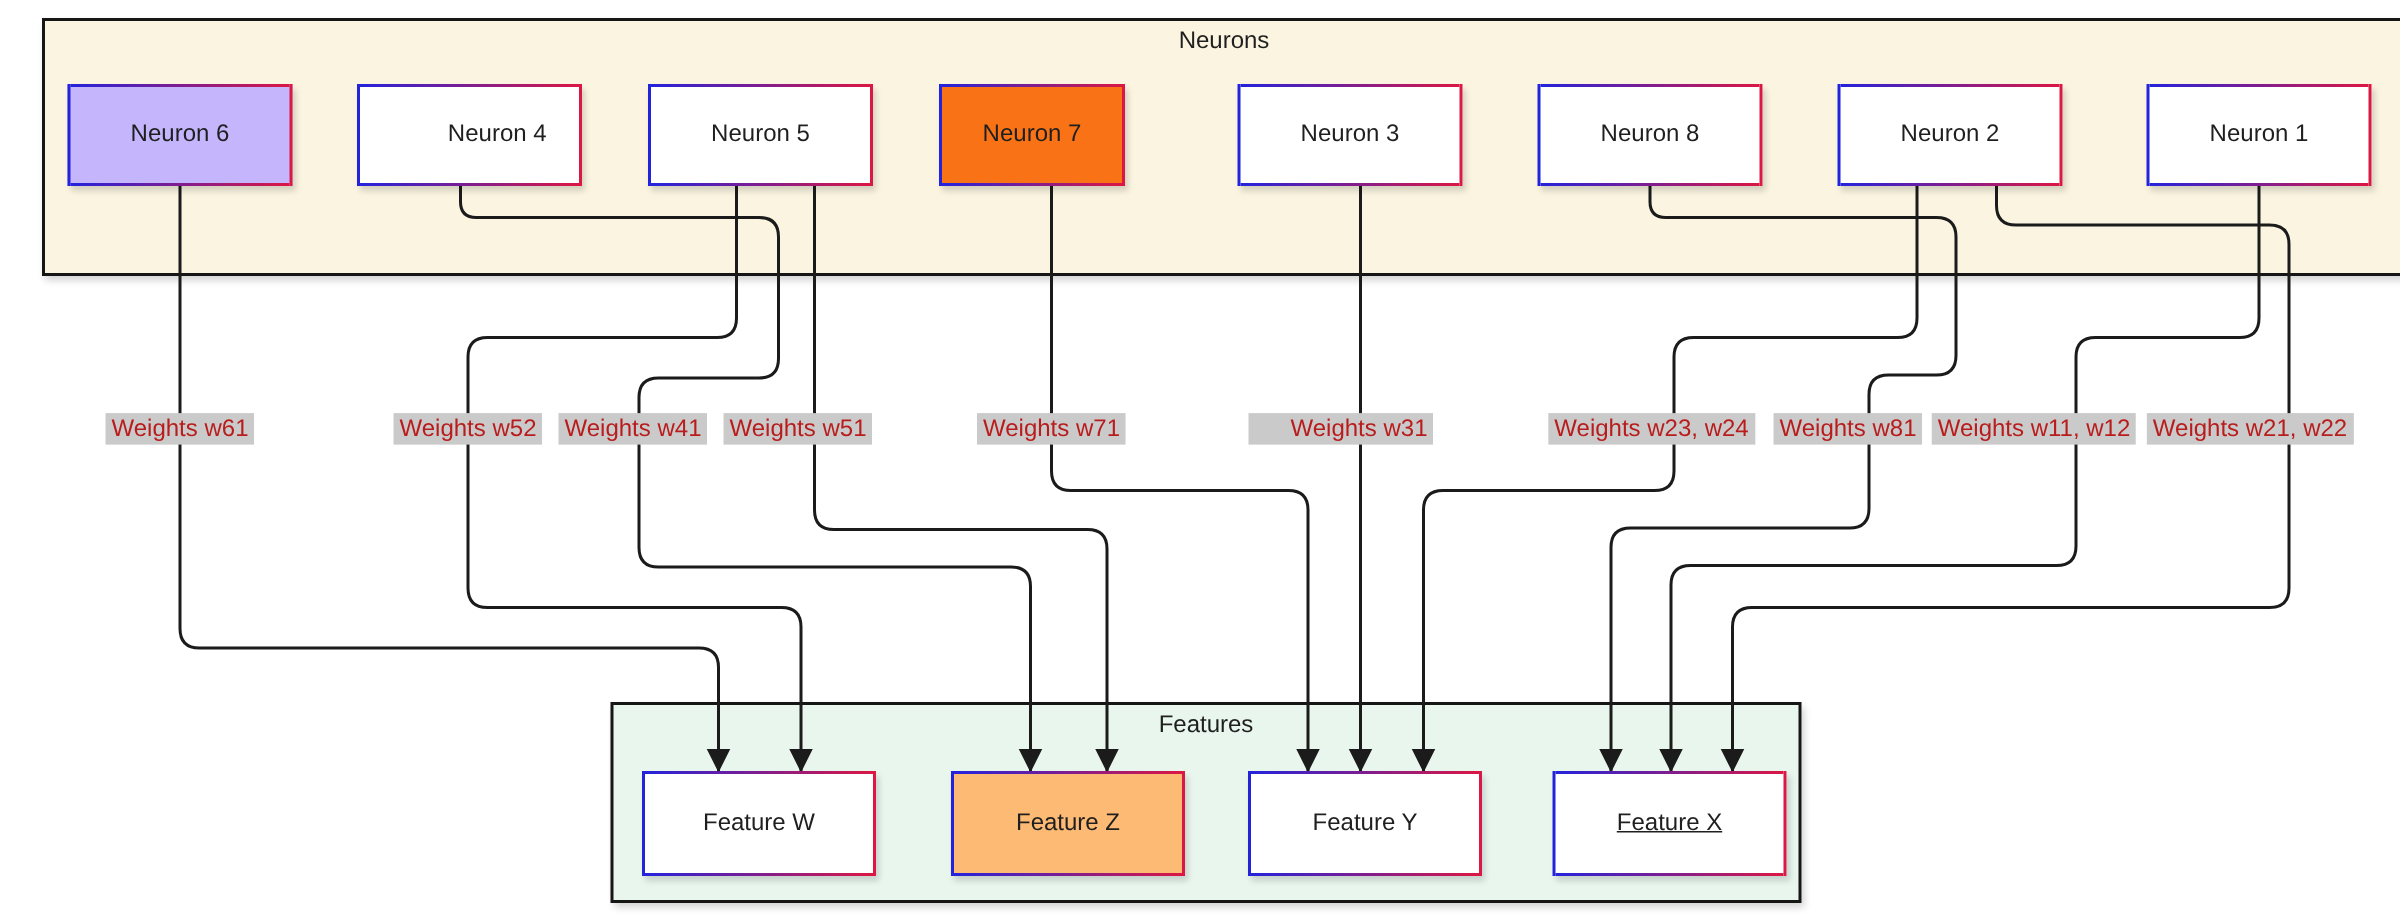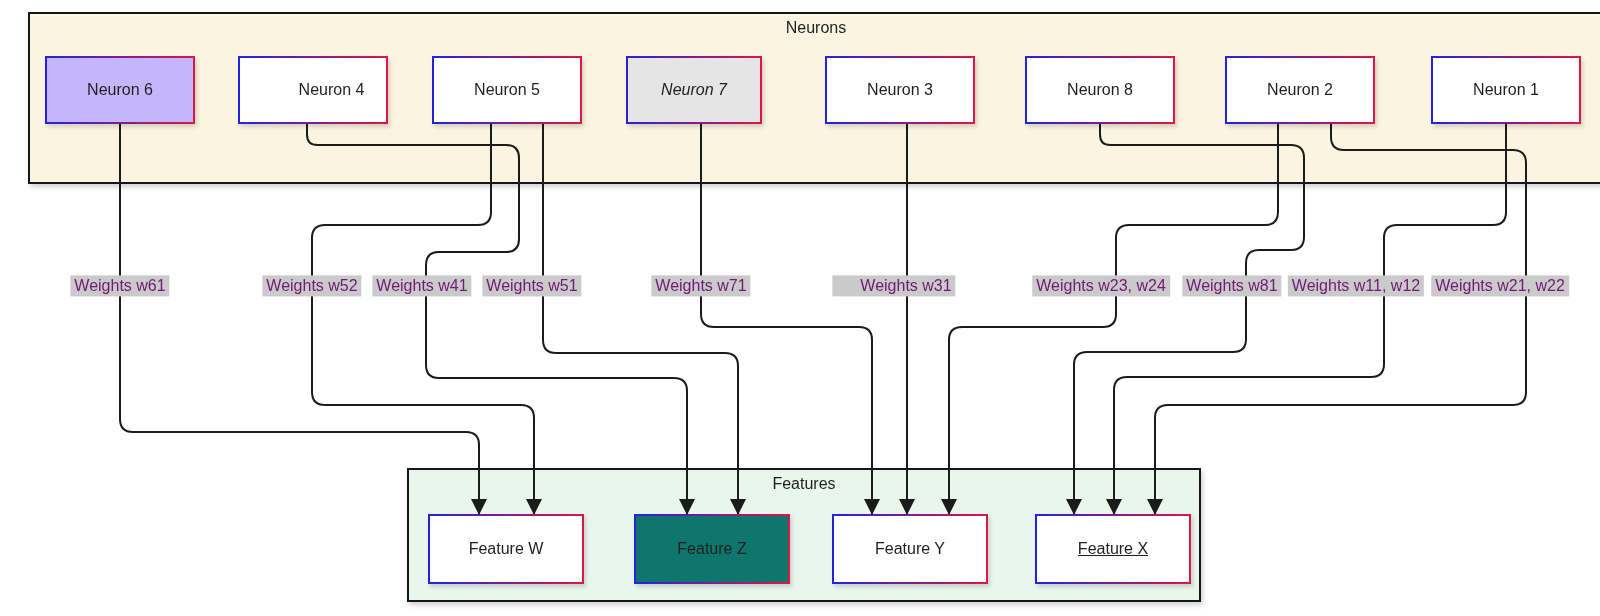--- a/index.html
+++ b/index.html
@@ -19,21 +19,21 @@
   }
   .node {
     position:absolute; box-sizing:border-box;
     display:flex; align-items:center; justify-content:center;
     font-size:16px; color:#1f1f1f;
     border:2px solid transparent;
     box-shadow:2px 3px 4px rgba(0,0,0,0.15);
   }
   .edge-label {
     position:absolute; transform:translate(-50%,-50%);
-    font-size:16px; color:#701a75;
+    font-size:16px; color:#b91c1c;
     padding:1px 4px; white-space:nowrap; line-height:1.2;
   }
   #edge-layer { position:absolute; left:0; top:0; width:1600px; height:616px; }
   path.edge { fill:none; stroke-width:2px; }
 </style>
 </head>
 <body>
 
 <div id="diagram">
 
@@ -62,27 +62,27 @@
         <path class="edge" d="M1084,124 L1084,134.5 Q1084,145 1094.5,145 L1275,145 Q1288,145 1288,158 L1288,237 Q1288,250 1275,250 L1243,250 Q1230,250 1230,263 L1230,339 Q1230,352 1217,352 L1071,352 Q1058,352 1058,365 L1058,514" stroke="#1b1b1b" marker-end="url(#arrowhead)"></path>
         <path class="edge" d="M1490,124 L1490,212 Q1490,225 1477,225 L1381,225 Q1368,225 1368,238 L1368,364 Q1368,377 1355,377 L1111,377 Q1098,377 1098,390 L1098,514" stroke="#1b1b1b" marker-end="url(#arrowhead)"></path>
         <path class="edge" d="M1315,124 L1315,137 Q1315,150 1328,150 L1497,150 Q1510,150 1510,163 L1510,392 Q1510,405 1497,405 L1152,405 Q1139,405 1139,418 L1139,514" stroke="#1b1b1b" marker-end="url(#arrowhead)"></path>
       </g>
   </svg>
 
   <div id="nodes-layer">
       <div class="node" style="left: 29px; top: 56px; width: 150px; height: 68px; background: #c4b5fd; border-image: linear-gradient(90deg, rgb(35, 35, 220), rgb(220, 23, 67)) 1 / 1 / 0 stretch;">Neuron 6</div>
       <div class="node" style="left: 222px; top: 56px; width: 150px; height: 68px; background: rgb(255, 255, 255); border-image: linear-gradient(90deg, rgb(35, 35, 220), rgb(220, 23, 67)) 1 / 1 / 0 stretch; padding-left: 37px;">Neuron 4</div>
       <div class="node" style="left: 416px; top: 56px; width: 150px; height: 68px; background: rgb(255, 255, 255); border-image: linear-gradient(90deg, rgb(35, 35, 220), rgb(220, 23, 67)) 1 / 1 / 0 stretch;">Neuron 5</div>
-      <div class="node" style="left: 610px; top: 56px; width: 136px; height: 68px; background: #e5e5e5; border-image: linear-gradient(90deg, rgb(35, 35, 220), rgb(220, 23, 67)) 1 / 1 / 0 stretch; font-style: italic;">Neuron 7</div>
+      <div class="node" style="left: 610px; top: 56px; width: 124px; height: 68px; background: #f97316; border-image: linear-gradient(90deg, rgb(35, 35, 220), rgb(220, 23, 67)) 1 / 1 / 0 stretch;">Neuron 7</div>
       <div class="node" style="left: 809px; top: 56px; width: 150px; height: 68px; background: rgb(255, 255, 255); border-image: linear-gradient(90deg, rgb(35, 35, 220), rgb(220, 23, 67)) 1 / 1 / 0 stretch;">Neuron 3</div>
       <div class="node" style="left: 1009px; top: 56px; width: 150px; height: 68px; background: rgb(255, 255, 255); border-image: linear-gradient(90deg, rgb(35, 35, 220), rgb(220, 23, 67)) 1 / 1 / 0 stretch;">Neuron 8</div>
       <div class="node" style="left: 1209px; top: 56px; width: 150px; height: 68px; background: rgb(255, 255, 255); border-image: linear-gradient(90deg, rgb(35, 35, 220), rgb(220, 23, 67)) 1 / 1 / 0 stretch;">Neuron 2</div>
       <div class="node" style="left: 1415px; top: 56px; width: 150px; height: 68px; background: rgb(255, 255, 255); border-image: linear-gradient(90deg, rgb(35, 35, 220), rgb(220, 23, 67)) 1 / 1 / 0 stretch;">Neuron 1</div>
       <div class="node" style="left: 412px; top: 514px; width: 156px; height: 70px; background: rgb(255, 255, 255); border-image: linear-gradient(90deg, rgb(35, 35, 220), rgb(220, 23, 67)) 1 / 1 / 0 stretch;">Feature W</div>
-      <div class="node" style="left: 618px; top: 514px; width: 156px; height: 70px; background: #0f766e; border-image: linear-gradient(90deg, rgb(35, 35, 220), rgb(220, 23, 67)) 1 / 1 / 0 stretch;">Feature Z</div>
+      <div class="node" style="left: 618px; top: 514px; width: 156px; height: 70px; background: #fdba74; border-image: linear-gradient(90deg, rgb(35, 35, 220), rgb(220, 23, 67)) 1 / 1 / 0 stretch;">Feature Z</div>
       <div class="node" style="left: 816px; top: 514px; width: 156px; height: 70px; background: rgb(255, 255, 255); border-image: linear-gradient(90deg, rgb(35, 35, 220), rgb(220, 23, 67)) 1 / 1 / 0 stretch;">Feature Y</div>
       <div class="node" style="left: 1019px; top: 514px; width: 156px; height: 70px; background: rgb(255, 255, 255); border-image: linear-gradient(90deg, rgb(35, 35, 220), rgb(220, 23, 67)) 1 / 1 / 0 stretch; text-decoration: underline;">Feature X</div>
     </div>
   <div id="edge-labels-layer">
       <div class="edge-label" style="left: 104px; top: 286px; background: rgb(202, 202, 202);">Weights w61</div>
       <div class="edge-label" style="left: 296px; top: 286px; background: rgb(202, 202, 202);">Weights w52</div>
       <div class="edge-label" style="left: 406px; top: 286px; background: rgb(202, 202, 202);">Weights w41</div>
       <div class="edge-label" style="left: 516px; top: 286px; background: rgb(202, 202, 202);">Weights w51</div>
       <div class="edge-label" style="left: 685px; top: 286px; background: rgb(202, 202, 202);">Weights w71</div>
       <div class="edge-label" style="left: 878px; top: 286px; background: rgb(202, 202, 202); padding-left: 28px;">Weights w31</div>

